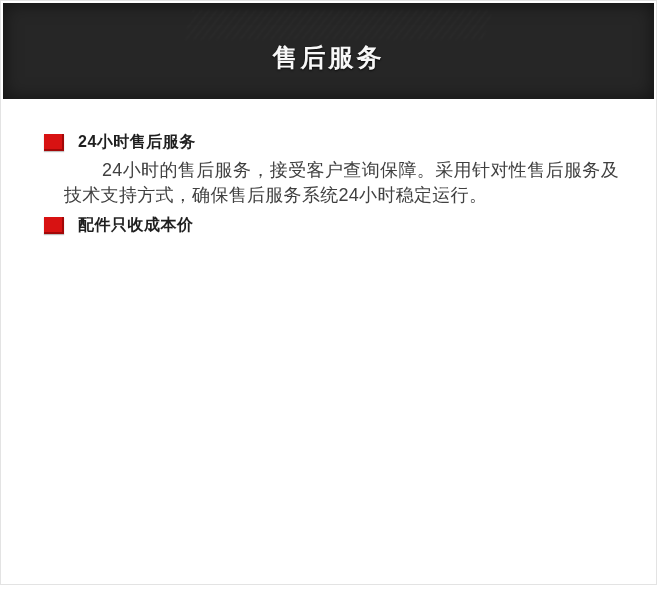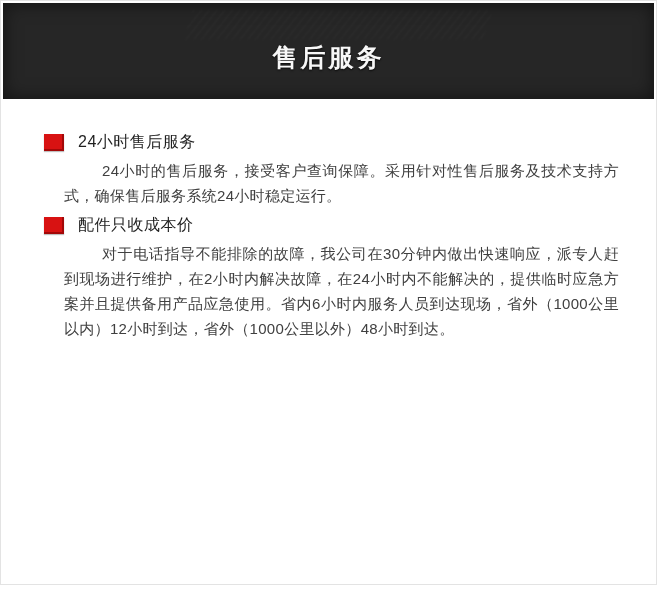--- a/index.html
+++ b/index.html
@@ -67,28 +67,28 @@
   .bullet {
     flex: 0 0 auto;
     width: 20px;
     height: 17px;
     background: #d81212;
     box-shadow: inset -2px -2px 0 rgba(120,0,0,0.55), 0 1px 1px rgba(0,0,0,0.25);
     margin-right: 14px;
   }
   .heading-text {
     font-size: 16px;
-    font-weight: normal;
+    font-weight: bold;
     color: #1f1f1f;
     letter-spacing: 0.5px;
   }
   .para {
     margin: 2px 37px 2px 63px;
     text-indent: 38px;
-    font-size: 15px;
+    font-size: 18px;
     line-height: 25px;
     color: #404040;
     text-align: justify;
     letter-spacing: 0.3px;
   }
 </style>
 </head>
 <body>
 
 <div class="page">
@@ -107,20 +107,19 @@
       </div>
       <p class="para">24小时的售后服务，接受客户查询保障。采用针对性售后服务及技术支持方式，确保售后服务系统24小时稳定运行。</p>
     </div>
 
 
     <div class="section">
       <div class="section-heading">
         <span class="bullet"></span>
         <span class="heading-text">配件只收成本价</span>
       </div>
-      <p class="para">对于电话指导不能排除的故障，我公司在30分钟内做出快速响应，派专人赶到现场进行维护，在2小时内解决故障，在24小时内不能解决的，提供临时应急方案并且提供备用产品应急使用。省内6小时内服务人员到达现场，省外（1000公里以内）12小时到达，省外（1000公里以外）48小时到达。</p>
     </div>
 
     <div class="section">
     </div>
 
   </div>
 </div>
 
 </body></html>

